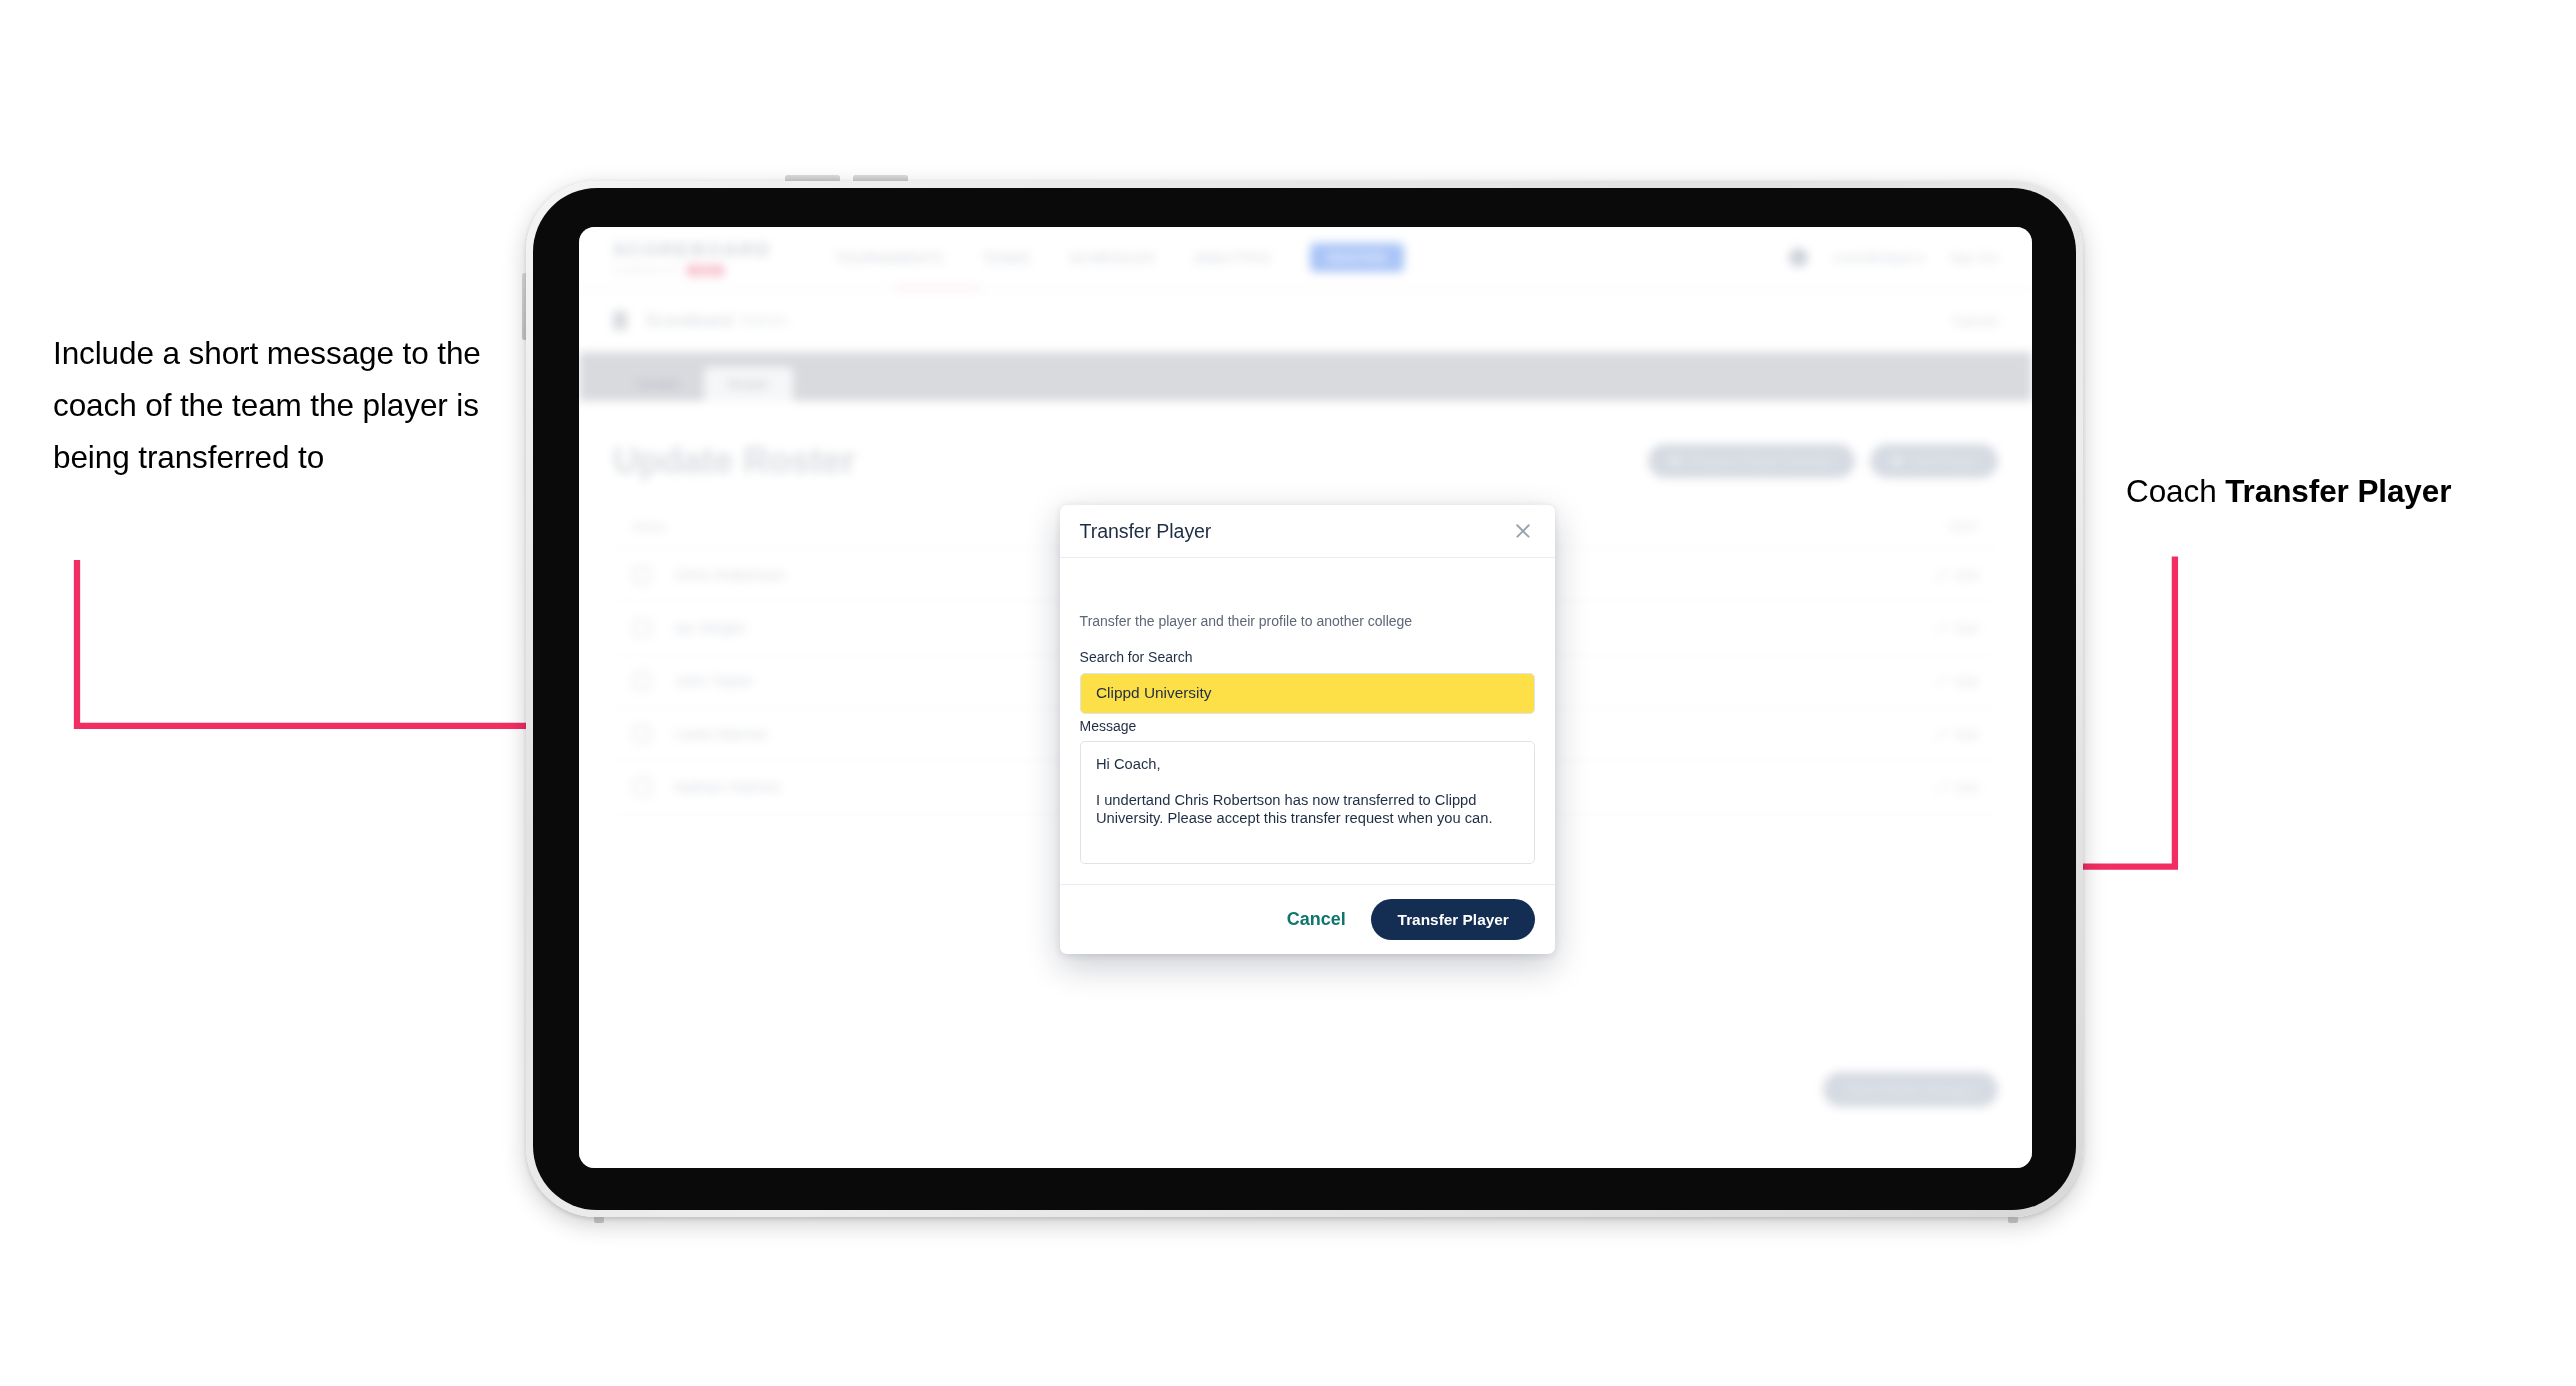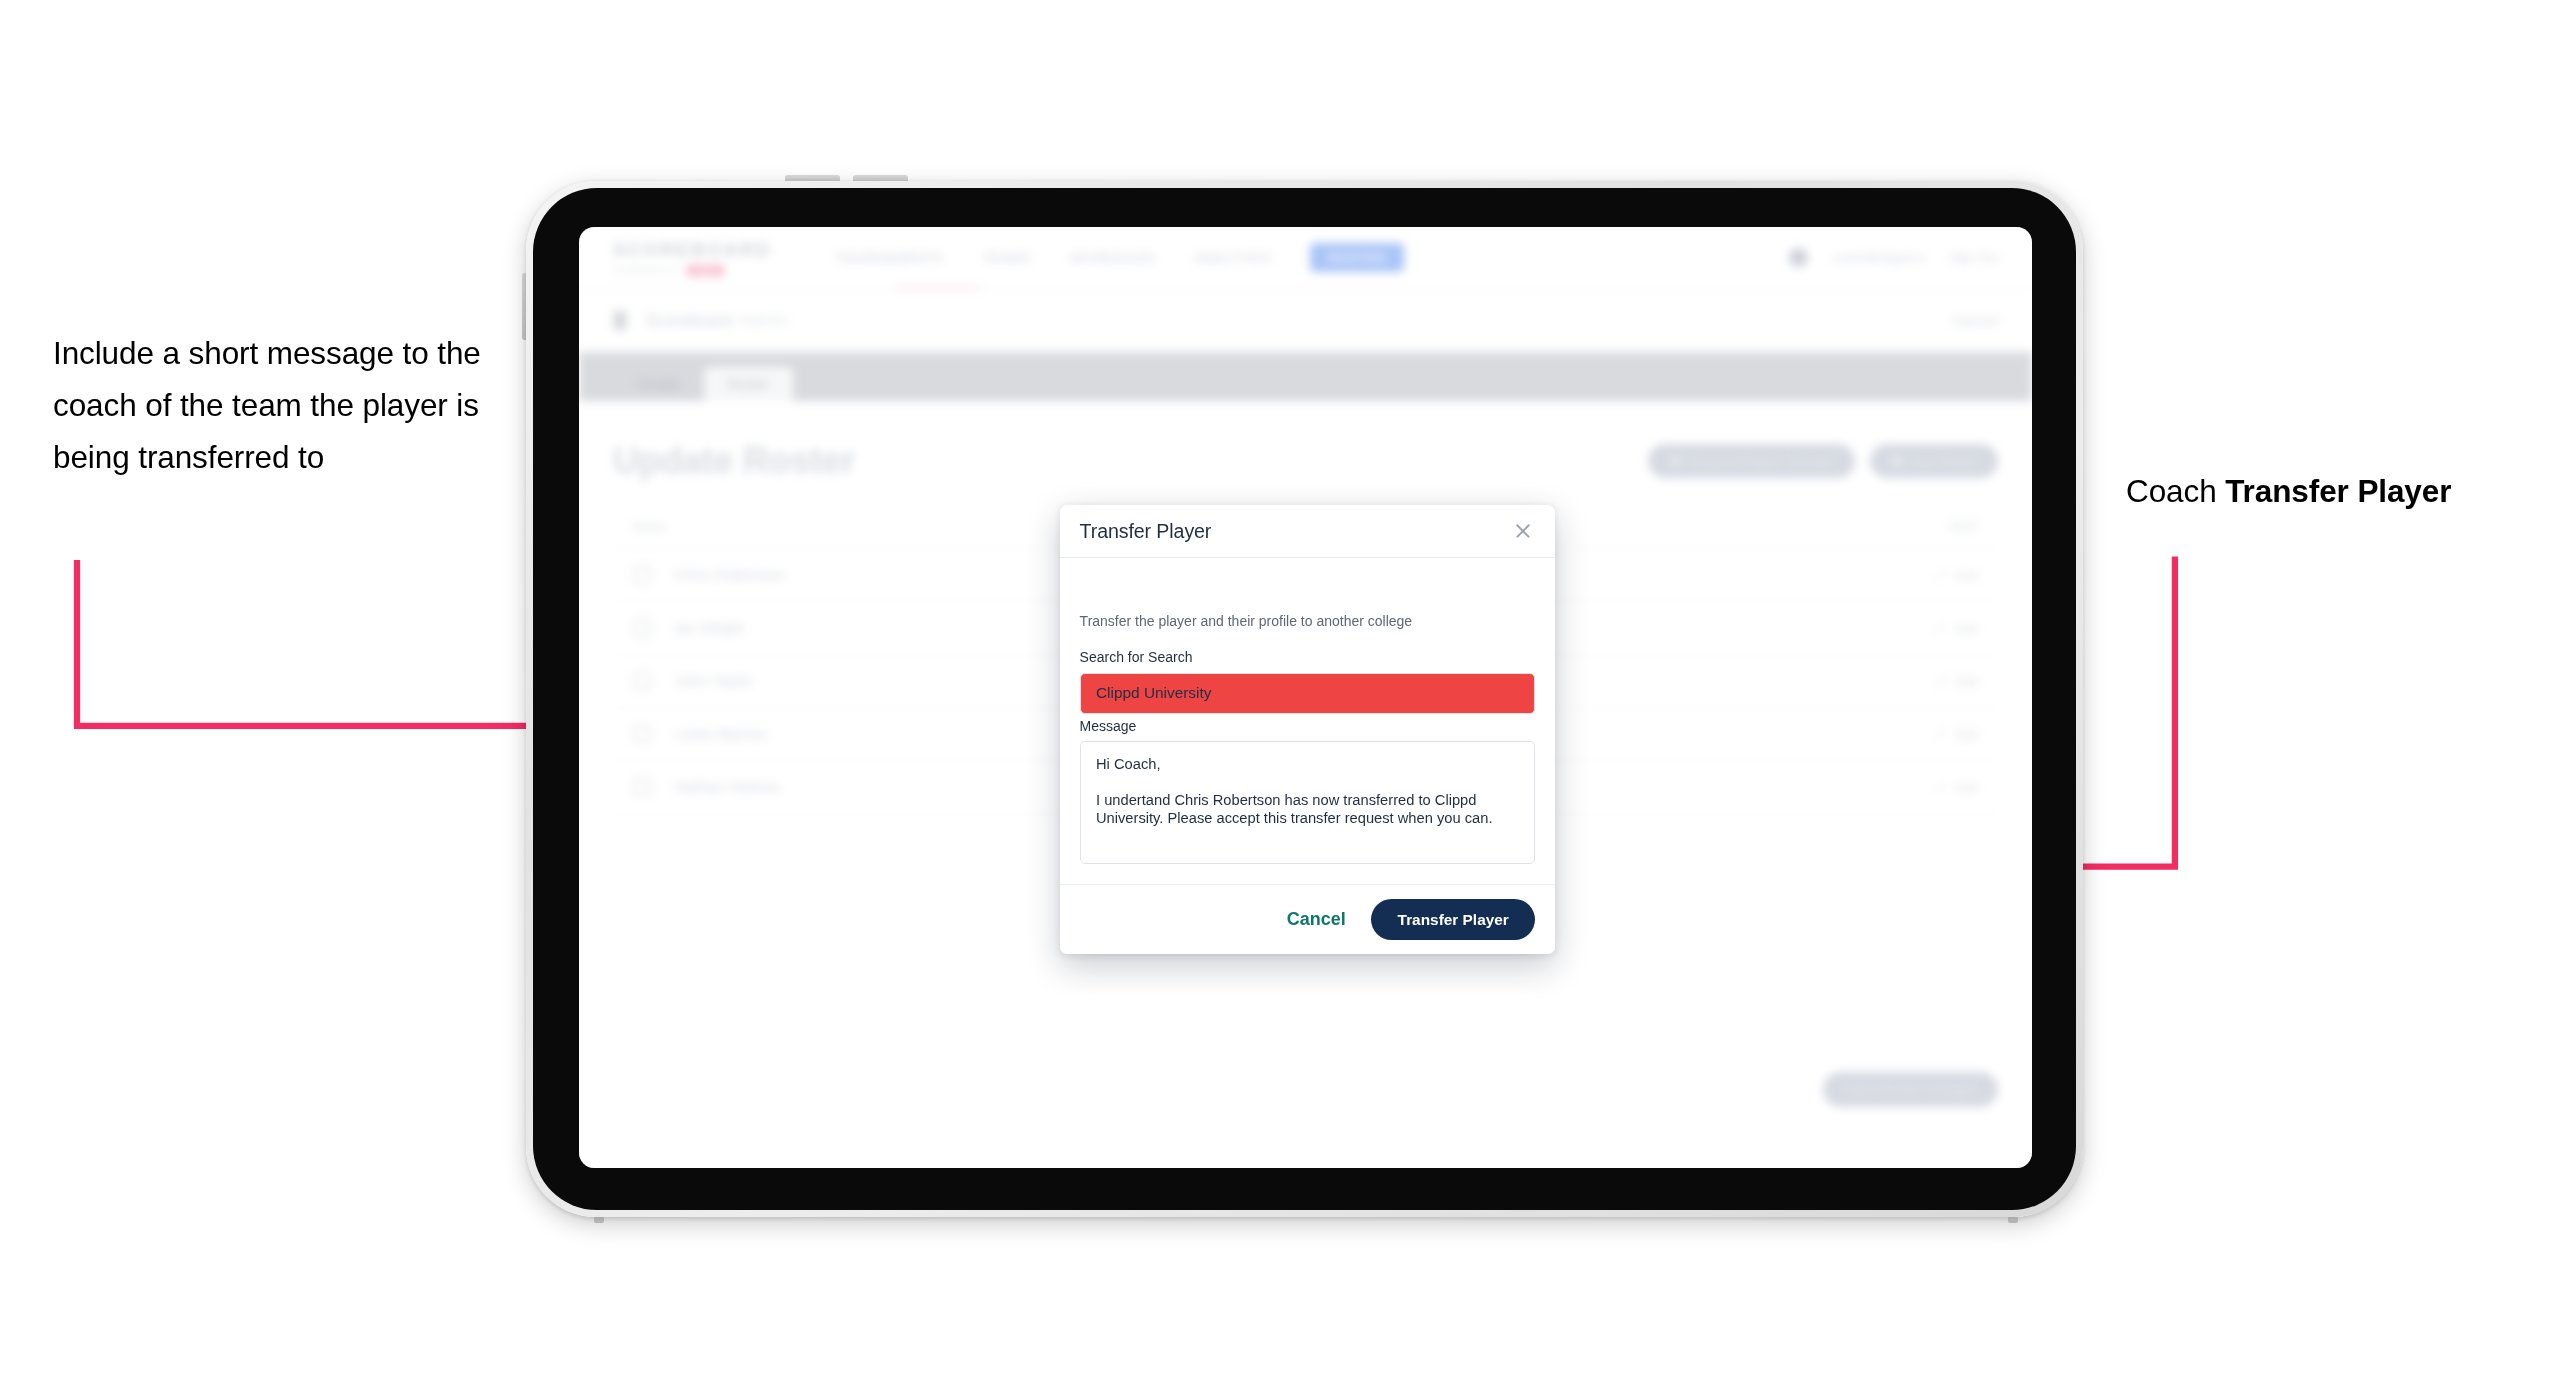--- a/index.html
+++ b/index.html
@@ -277,21 +277,21 @@
   }
   #college-input {
     width: 100%;
     height: 41px;
     border: 1.4px solid #dfe3e9;
     border-radius: 4.9px;
     padding: 0 15.4px;
     font-size: 15.4px;
     font-family: "Liberation Sans", sans-serif;
     color: #1f2e44;
-    background: #ef4444;
+    background: #fde047;
     outline: none;
   }
   #message-group { margin-top: 4px; }
   #message-input {
     width: 100%;
     height: 123px;
     border: 1.4px solid #dfe3e9;
     border-radius: 4.9px;
     padding: 12.6px 15.4px;
     font-size: 14.7px;

